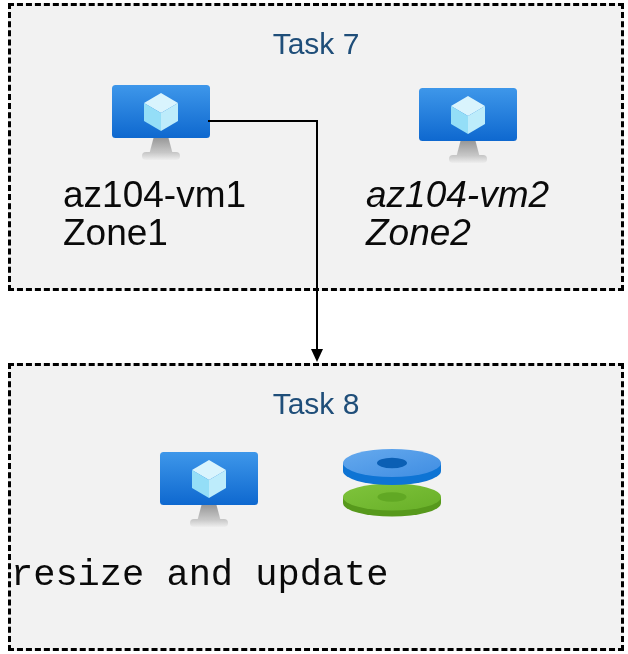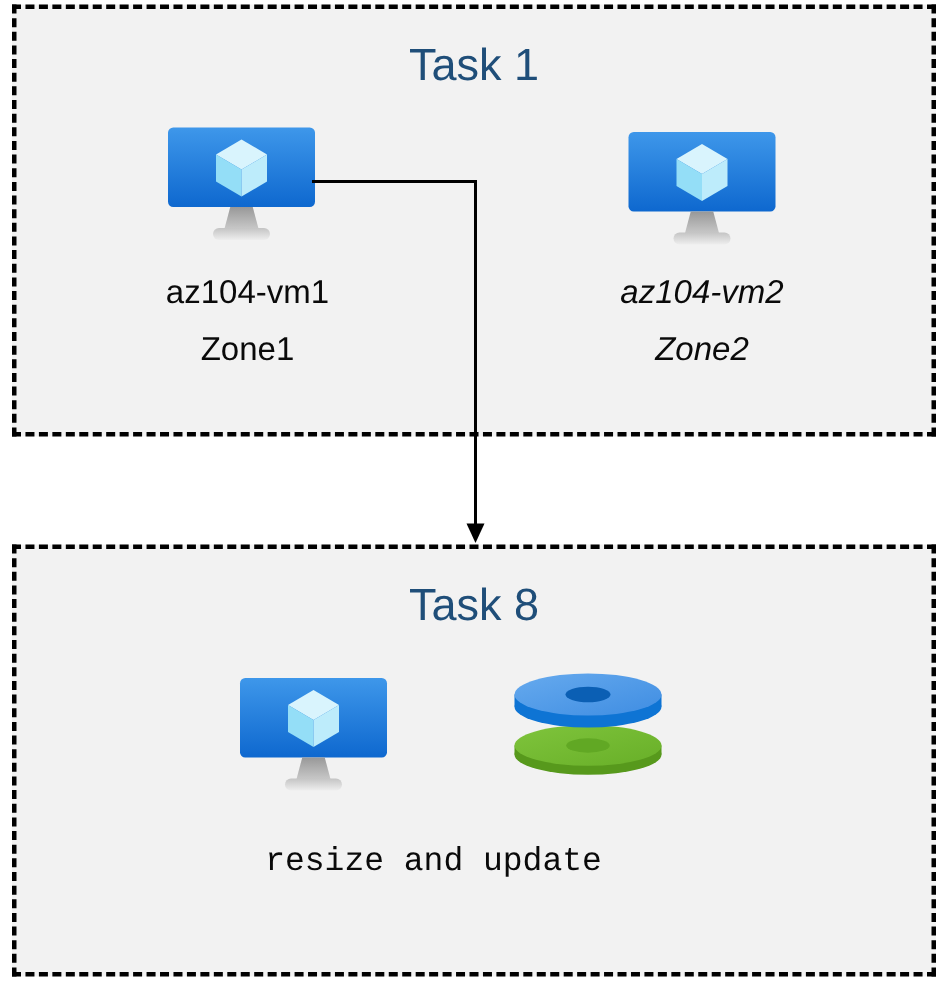--- a/index.html
+++ b/index.html
@@ -12,21 +12,21 @@
     background:#f2f2f2;border:3px dashed #000000;box-sizing:border-box;
   }
   #task1-box{top:3px;}
   #task2-box{top:363px;}
   .task-title{
     position:absolute;left:0;top:21px;width:100%;text-align:center;
     font-size:30px;color:#1f4e79;letter-spacing:0px;
   }
   .vm-icon,.disks-icon{position:absolute;}
   .label{
-    position:absolute;text-align:center;font-size:22px;line-height:38px;color:#0a0a0a;
+    position:absolute;font-size:37px;line-height:38px;color:#0a0a0a;
   }
   #vm1-label{left:52px;top:170px;width:204px;}
   #vm2-label{left:355px;top:170px;width:204px;font-style:italic;}
   #task2-caption{left:0px;top:190px;width:556px;font-family:Liberation Mono, monospace;}
   #connector{position:absolute;left:0;top:0;pointer-events:none;}
   svg{display:block;}
 </style>
 </head>
 <body>
 
@@ -49,21 +49,21 @@
       <stop offset="1" stop-color="#3f8de2"></stop>
     </linearGradient>
     <linearGradient id="gGreenTop" x1="0" y1="0" x2="1" y2="1">
       <stop offset="0" stop-color="#7fc43c"></stop>
       <stop offset="1" stop-color="#68af28"></stop>
     </linearGradient>
   </defs>
 </svg>
 
 <div class="task-box" id="task1-box">
-  <div class="task-title">Task 1</div>
+  <div class="task-title">Task 7</div>
 
   <svg class="vm-icon" style="left:100px;top:78px;" width="100" height="80" viewBox="0 0 100 80">
     <rect x="1" y="1" width="98" height="53" rx="3.5" fill="url(#gScreen)"></rect>
     <polygon points="50,9 67,19 50,29 33,19" fill="#d9f4fd"></polygon>
     <polygon points="33,19 50,29 50,47 33,37" fill="#94def7"></polygon>
     <polygon points="67,19 67,37 50,47 50,29" fill="#bdecfb"></polygon>
     <polygon points="42.5,54 57.5,54 61.5,69 38.5,69" fill="url(#gNeck)"></polygon>
     <rect x="31" y="68" width="38" height="8" rx="4" fill="url(#gBase)"></rect>
   </svg>
 

